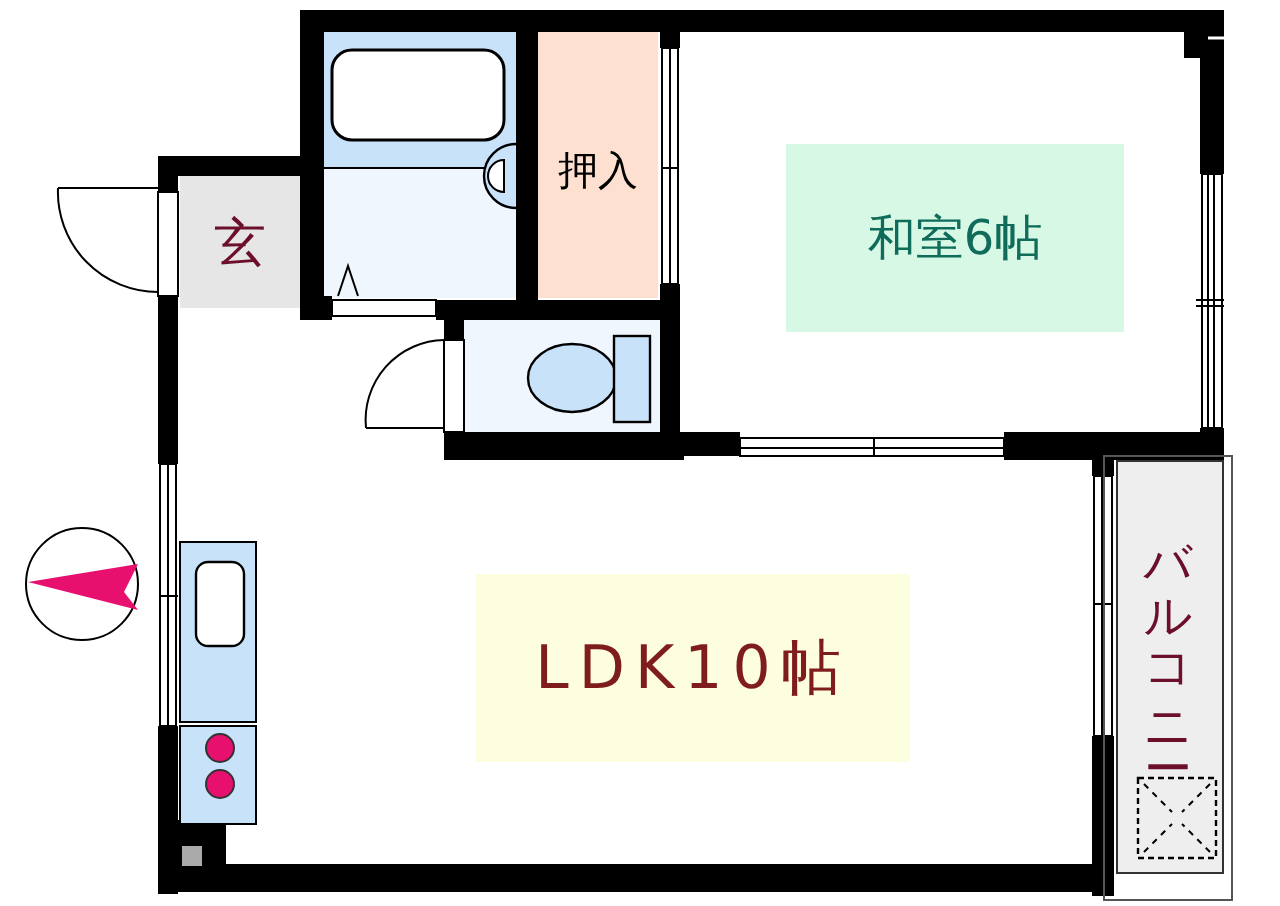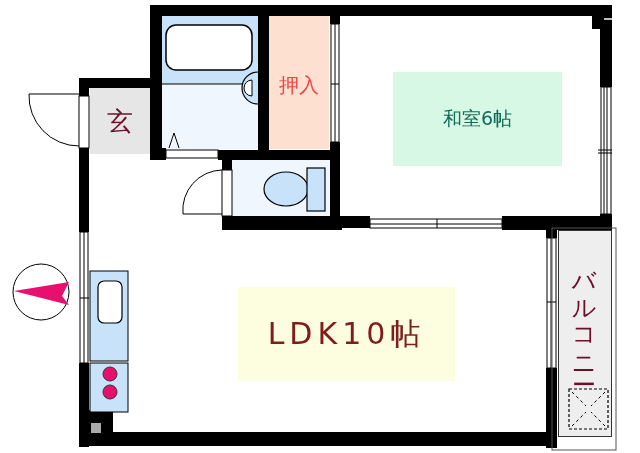--- a/index.html
+++ b/index.html
@@ -103,16 +103,16 @@
   <rect x="98" y="281" width="24" height="42" rx="6" ry="6" fill="#fff" stroke="#000" stroke-width="1.2"></rect>
   <rect x="90" y="363" width="38" height="49" fill="#c8e2fa" stroke="#000" stroke-width="1"></rect>
   <circle cx="110" cy="374" r="7" fill="#e8106e" stroke="#333" stroke-width="1"></circle>
   <circle cx="110" cy="392" r="7" fill="#e8106e" stroke="#333" stroke-width="1"></circle>
 
   <circle cx="41" cy="292" r="28" fill="none" stroke="#000" stroke-width="1"></circle>
   <polygon points="14,291 69,282 62,296 69,305" fill="#e8106e"></polygon>
 </svg>
 
 <div class="label" style="left:90px;top:90px;width:60px;height:62px;font-size:26px;color:#6b0f2b;">玄</div>
-<div class="label" style="left:269px;top:60px;width:60px;height:50px;font-size:20px;color:#ef4444;">押入</div>
-<div class="label" style="left:393px;top:72px;width:169px;height:94px;font-size:19px;color:#0f6b5a;">和室6帖</div>
+<div class="label" style="left:269px;top:60px;width:60px;height:50px;font-size:20px;color:#000000;">押入</div>
+<div class="label" style="left:393px;top:72px;width:169px;height:94px;font-size:24px;color:#0f6b5a;">和室6帖</div>
 <div class="label" style="left:238px;top:287px;width:217px;height:94px;font-size:30px;color:#7f1d1d;letter-spacing:5px;">LDK10帖</div>
 <div class="label" style="left:558px;top:244px;width:52px;height:140px;font-size:24px;color:#6b0f2b;writing-mode:vertical-rl;letter-spacing:2px;">バルコニー</div>
 
 </body></html>

